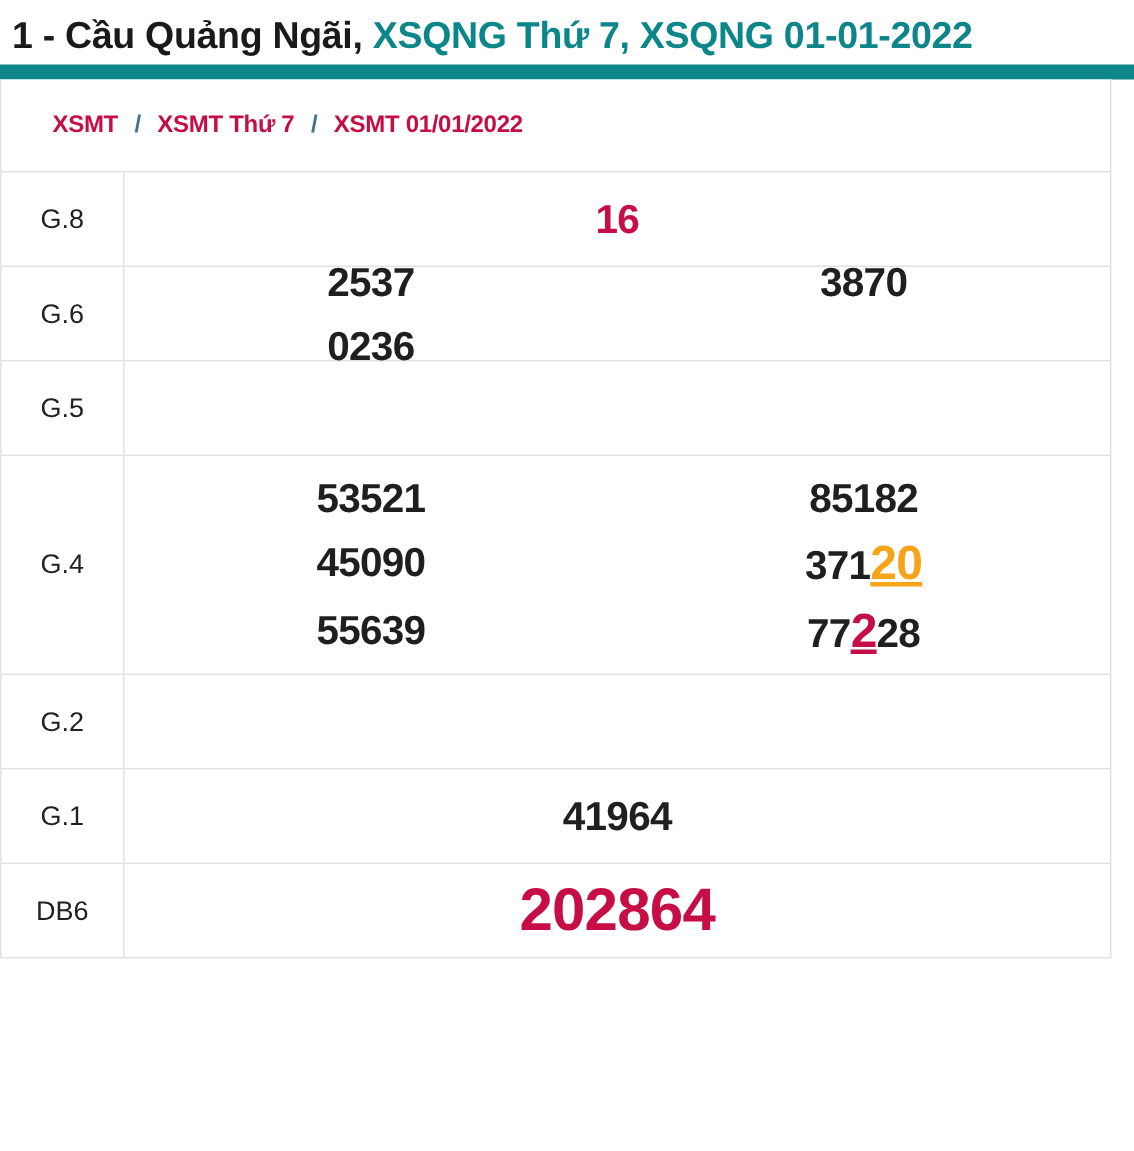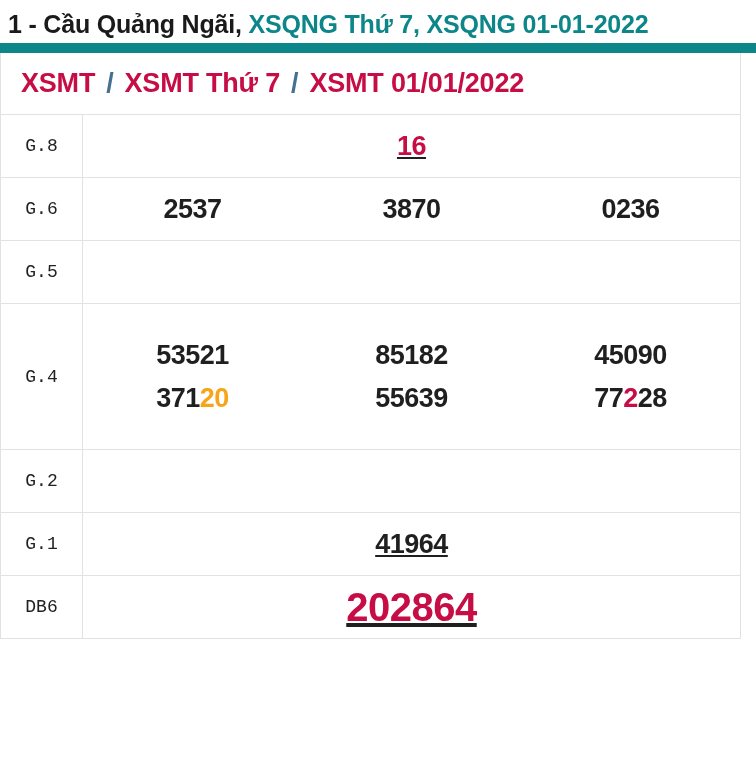--- a/index.html
+++ b/index.html
@@ -24,46 +24,46 @@
   }
   .page-title .teal-link{color:var(--teal);text-decoration:none;cursor:pointer;}
   .teal-bar{height:10px;background:var(--teal);}
   .board{
     width:741px;background:#fff;
     border-left:1px solid var(--border);
     border-right:1px solid var(--border);
   }
   .breadcrumb{
     height:62px;display:flex;align-items:center;
-    padding-left:20px;border-bottom:1px solid var(--border);
-    font-size:27px;font-weight:700;letter-spacing:-0.2px;
+    padding-left:34px;border-bottom:1px solid var(--border);
+    font-size:16px;font-weight:700;letter-spacing:-0.2px;
   }
   .breadcrumb .crumb{color:var(--crimson);text-decoration:none;cursor:pointer;}
   .breadcrumb .sep{color:var(--sep);margin:0 11px;font-weight:700;}
   .row{display:flex;height:63px;border-bottom:1px solid var(--border);}
   .row.tall{height:146px;}
   .row-label{
     flex:0 0 82px;width:82px;border-right:1px solid var(--border);
     display:flex;align-items:center;justify-content:center;
-    font-size:18px;color:#212121;font-family:Liberation Mono, monospace;
+    font-size:18px;color:#212121;
   }
   .row-values{
     flex:1;display:grid;align-content:center;justify-items:center;row-gap:3px;
   }
-  .cols1{grid-template-columns:1fr;text-decoration:underline;}
+  .cols1{grid-template-columns:1fr;}
   .cols2{grid-template-columns:1fr 1fr;}
-  .cols3{grid-template-columns:1fr 1fr 1fr;}
+  .cols3{grid-template-columns:1fr 1fr;}
   .val{
     font-size:27px;font-weight:700;letter-spacing:-0.5px;
     line-height:40px;color:var(--ink);white-space:nowrap;
   }
   .seg{display:inline;}
   .seg.red{color:var(--crimson);}
   .seg.orange{color:var(--orange);}
-  .seg.big{font-size:27px;}
+  .seg.big{font-size:32px;text-decoration:underline;}
   .row.db .val{font-size:40px;}
 </style>
 </head>
 <body>
 
 <div class="page">
 
   <h1 class="page-title"><span>1 - Cầu Quảng Ngãi,</span>
     <span class="teal-link">XSQNG Thứ 7,</span>
     <span class="teal-link">XSQNG 01-01-2022</span></h1>

